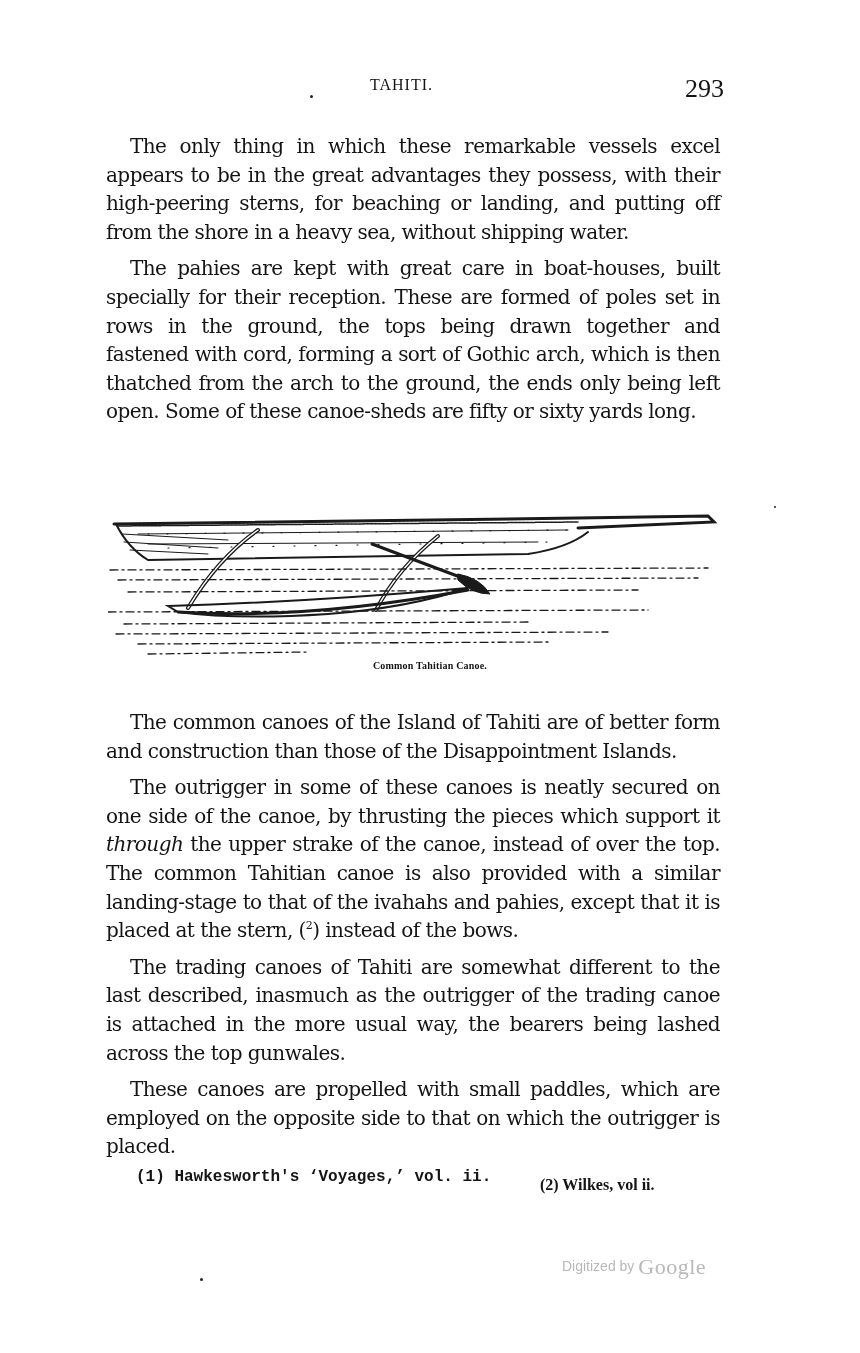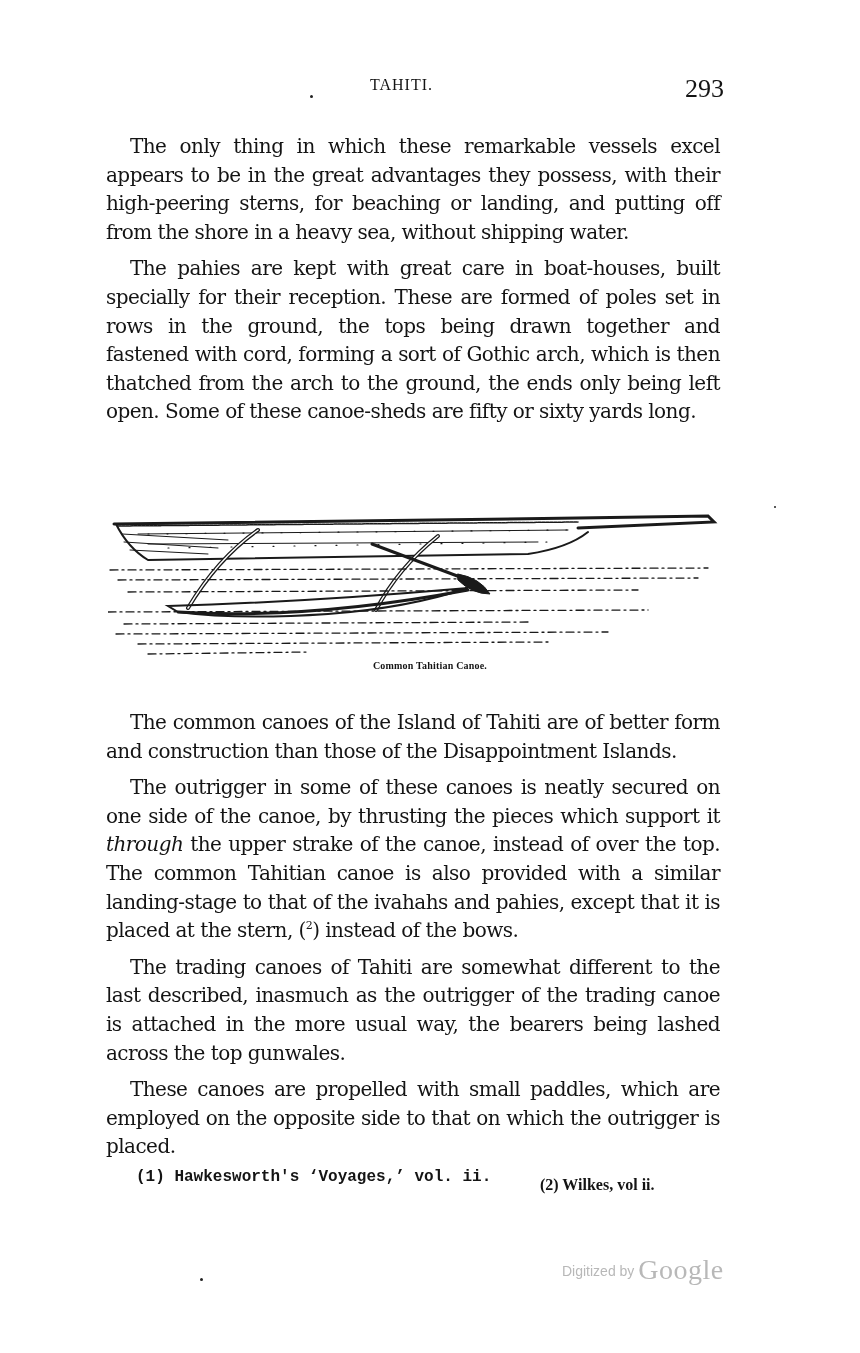--- a/index.html
+++ b/index.html
@@ -18,21 +18,21 @@
     sup { font-size: 11px; vertical-align: 8px; line-height: 0; }
     .figure { position: absolute; left: 108px; top: 508px; width: 620px; height: 150px; }
     .caption { position: absolute; left: 0; top: 660px; width: 860px; text-align: center; font-size: 10px; font-weight: bold;
       font-family: "Liberation Serif", serif; letter-spacing: 0.2px; }
     .footnotes { position: absolute; top: 1168px; left: 136px; width: 600px; font-size: 16px; font-weight: bold;
       font-family: "Liberation Serif", serif; }
     .fn1 { position: absolute; left: 0; top: 0; font-family: Liberation Mono, monospace; }
     .fn2 { position: absolute; left: 404px; top: 8px; }
     .watermark { position: absolute; left: 562px; top: 1254px; color: #b8b8b8; font-family: "Liberation Sans", sans-serif; }
     .wm-small { font-size: 14px; vertical-align: 3px; text-align: center; }
-    .wm-big { font-size: 28px; font-family: "Liberation Serif", serif; letter-spacing: 0.5px; }
+    .wm-big { font-size: 22px; font-family: "Liberation Serif", serif; letter-spacing: 0.5px; }
   </style>
 </head>
 <body>
 
 <div class="page">
 
   <div class="header">
     <span class="speck" style="left:212px; top:19px;"></span>
     <span class="running-head">TAHITI.</span>
     <span class="page-number">293</span>

